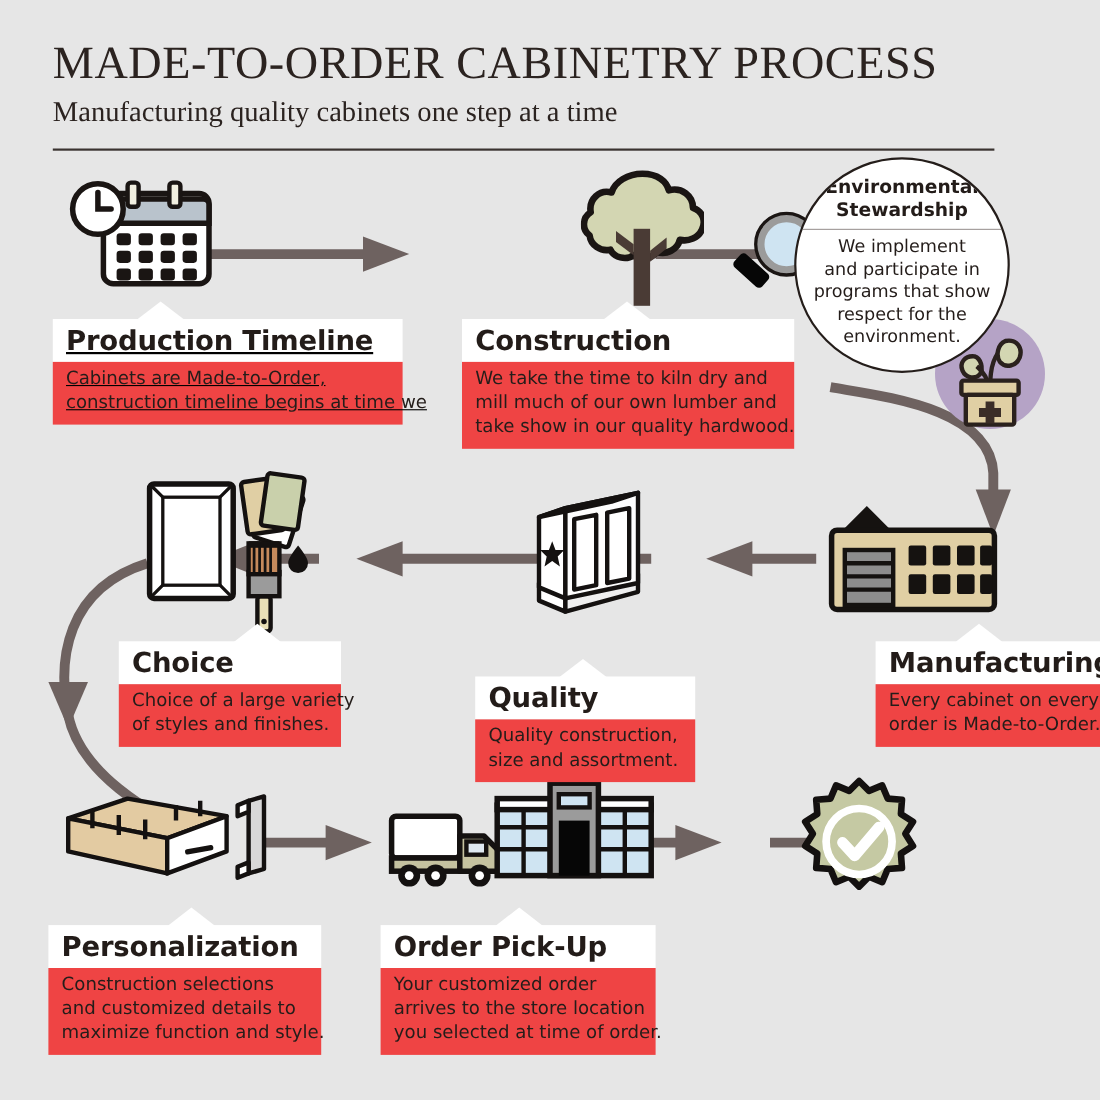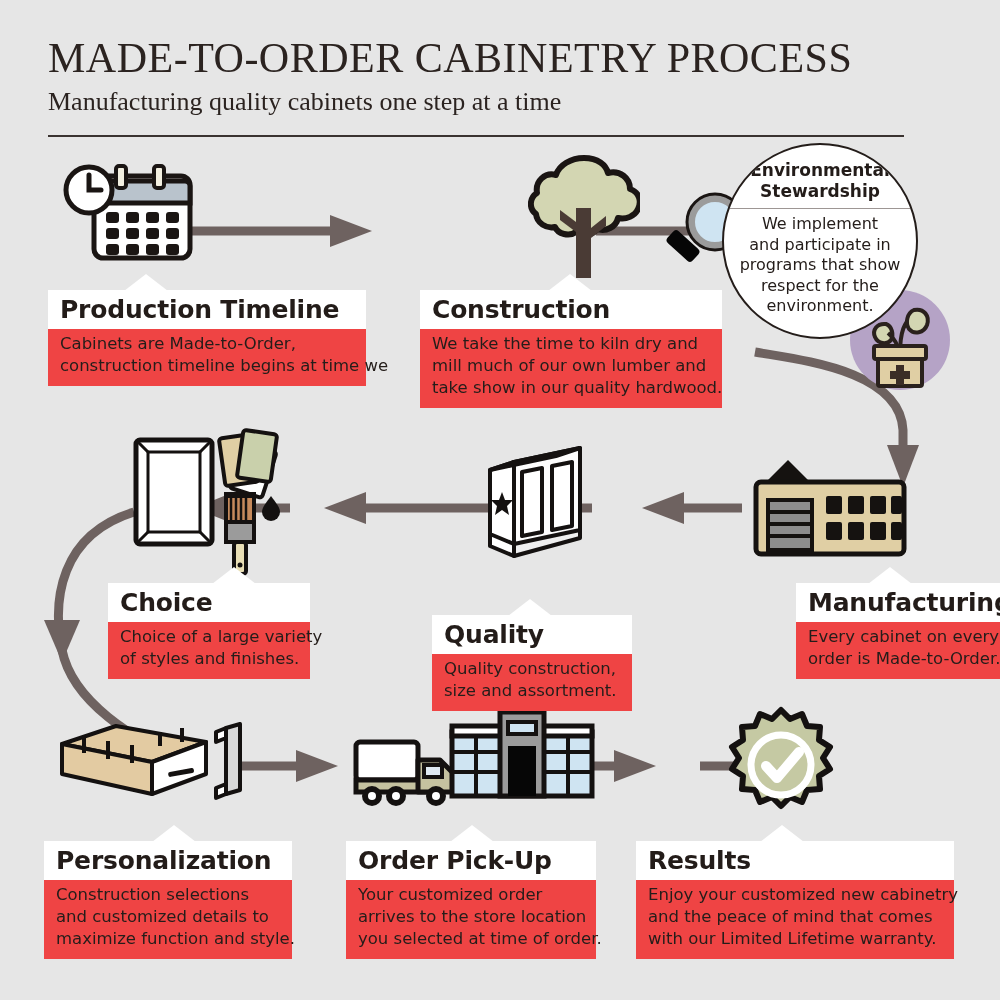--- a/index.html
+++ b/index.html
@@ -316,21 +316,21 @@
     <div class="c-rule"></div>
     <div class="c-body">
       <div>We implement</div>
       <div>and participate in</div>
       <div>programs that show</div>
       <div>respect for the</div>
       <div>environment.</div>
     </div>
   </div>
 
-  <div class="card" style="left:48px;top:290px;width:318px;">
+  <div class="card" style="left:48px;top:290px;width:318px;text-decoration:underline;">
     <div class="tab" style="left:76px;"></div>
     <div class="head">Production Timeline</div>
     <div class="body">
       <div>Cabinets are Made-to-Order,</div>
       <div>construction timeline begins at time we</div>
     </div>
   </div>
 
   <div class="card" style="left:420px;top:290px;width:302px;">
     <div class="tab" style="left:128px;"></div>
@@ -382,23 +382,14 @@
   <div class="card" style="left:346px;top:841px;width:250px;">
     <div class="tab" style="left:104px;"></div>
     <div class="head">Order Pick-Up</div>
     <div class="body">
       <div>Your customized order</div>
       <div>arrives to the store location</div>
       <div>you selected at time of order.</div>
     </div>
   </div>
 
-  <div class="card" style="left:636px;top:841px;width:318px;">
-    <div class="tab" style="left:124px;"></div>
-    <div class="head">Results</div>
-    <div class="body">
-      <div>Enjoy  your customized new cabinetry</div>
-      <div>and the peace of mind that comes</div>
-      <div>with our Limited Lifetime warranty.</div>
-    </div>
-  </div>
 
 </div>
 
 </body></html>

